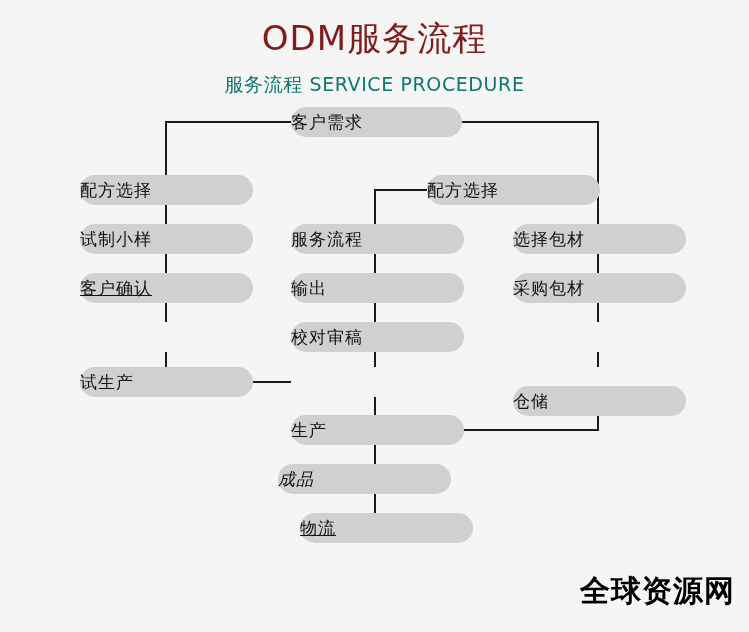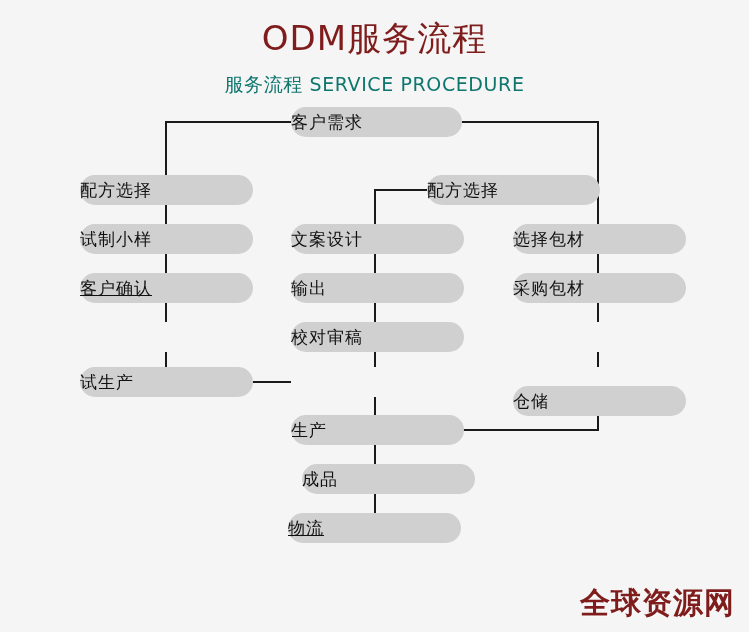--- a/index.html
+++ b/index.html
@@ -71,24 +71,24 @@
     white-space: nowrap;
     z-index: 2;
   }
   .node.wide  { width: 173px; }
   .node.top   { width: 171px; }
 
   
   .watermark {
     position: absolute;
     right: 14px;
-    bottom: 8px;
+    bottom: 20px;
     font-size: 30px;
     font-weight: 700;
-    color: #7f1d1d;
+    color: #000000;
     letter-spacing: 1px;
     text-shadow: 1px 1px 0 rgba(255,255,255,0.75);
     white-space: nowrap;
     z-index: 3;
   }
 </style>
 </head>
 <body>
 
 <div id="root">
@@ -133,27 +133,27 @@
 
   <div class="node top" style="left:291px; top:107px;">客户需求</div>
 
   <div class="node wide" style="left:80px; top:175px;">配方选择</div>
   <div class="node wide" style="left:80px; top:224px;">试制小样</div>
   <div class="node wide" style="left:80px; top:273px;text-decoration:underline;">客户确认</div>
   <div class="node wide" style="left:80px; top:367px;">试生产</div>
 
   <div class="node wide" style="left:427px; top:175px;">配方选择</div>
 
-  <div class="node wide" style="left:291px; top:224px;">文案设计</div>
+  <div class="node wide" style="left:291px; top:224px;">服务流程</div>
   <div class="node wide" style="left:291px; top:322px;">校对审稿</div>
   <div class="node wide" style="left:291px; top:273px;">输出</div>
 
   <div class="node wide" style="left:513px; top:273px;">采购包材</div>
   <div class="node wide" style="left:513px; top:224px;">选择包材</div>
   <div class="node wide" style="left:513px; top:386px;">仓储</div>
 
   <div class="node wide" style="left:291px; top:415px;">生产</div>
-  <div class="node wide" style="left:302px; top:464px;">成品</div>
-  <div class="node wide" style="left:288px; top:513px;text-decoration:underline;">物流</div>
+  <div class="node wide" style="left:278px; top:464px;font-style:italic;">成品</div>
+  <div class="node wide" style="left:300px; top:513px;text-decoration:underline;">物流</div>
 
   <div class="watermark">全球资源网</div>
 
 </div>
 
 </body></html>

